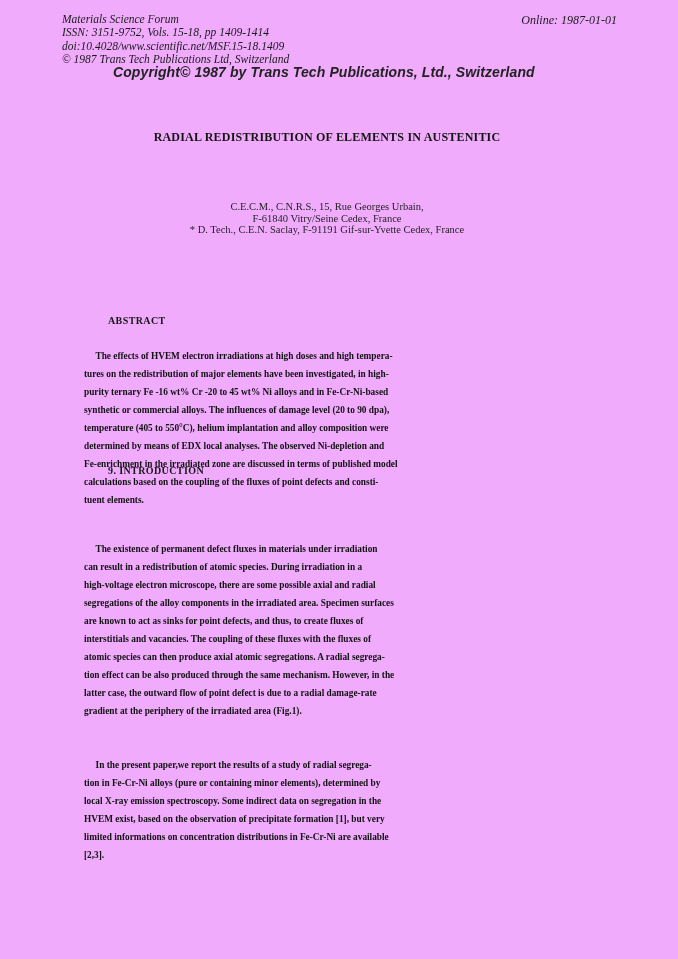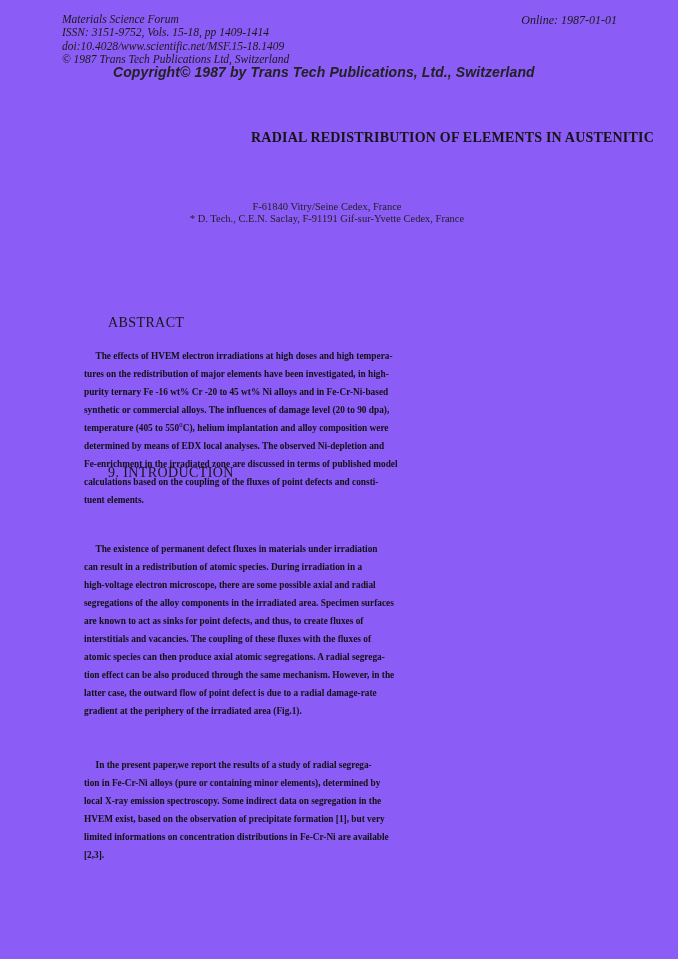--- a/index.html
+++ b/index.html
@@ -11,21 +11,21 @@
     position: relative;
     width: 678px;
     height: 959px;
     font-family: "Liberation Serif", serif;
     color: #1a1a1a;
     overflow: hidden;
   }
   .page {
     position: absolute;
     inset: 0;
-    background: #8b5cf6;
+    background: #f0abfc;
   }
   .header-left {
     position: absolute;
     left: 62px;
     top: 13px;
     font-style: italic;
     font-size: 11.5px;
     line-height: 13.4px;
     white-space: nowrap;
   }
@@ -47,23 +47,23 @@
     font-size: 14px;
     letter-spacing: 0.1px;
     color: #222;
     white-space: nowrap;
   }
   .title-block {
     position: absolute;
     top: 130px;
     left: 0;
     width: 654px;
-    text-align: right;
+    text-align: center;
     font-weight: bold;
-    font-size: 14px;
+    font-size: 12px;
     line-height: 15.5px;
     letter-spacing: 0.2px;
     color: #141414;
   }
   .authors-line {
     position: absolute;
     top: 169px;
     left: 0;
     width: 654px;
     text-align: center;
@@ -76,24 +76,25 @@
     left: 0;
     width: 654px;
     text-align: center;
     font-size: 10.5px;
     line-height: 11.6px;
     color: #1f1f1f;
   }
   .section-heading {
     position: absolute;
     left: 108px;
-    font-size: 14px;
+    font-size: 10px;
     letter-spacing: 0.4px;
     color: #161616;
     white-space: nowrap;
+    font-weight: bold;
   }
   #abstract-heading { top: 315px; }
   #introduction-heading { top: 465px; }
   .typewriter {
     position: absolute;
     left: 84px;
     font-family: Liberation Serif, serif;
     font-size: 9.3px;
     line-height: 18px;
     font-weight: bold;
@@ -123,20 +124,21 @@
   <div class="online-date">Online: 1987-01-01</div>
 
   <div class="copyright-notice">Copyright© 1987 by Trans Tech Publications, Ltd., Switzerland</div>
 
   <div class="title-block">
     <div>RADIAL REDISTRIBUTION OF ELEMENTS IN AUSTENITIC</div>
   </div>
 
 
   <div class="affiliations">
+    <div>C.E.C.M., C.N.R.S., 15, Rue Georges Urbain,</div>
     <div>F-61840 Vitry/Seine Cedex, France</div>
     <div>* D. Tech., C.E.N. Saclay, F-91191 Gif-sur-Yvette Cedex, France</div>
   </div>
 
   <div id="abstract-heading" class="section-heading">ABSTRACT</div>
 
   <div id="abstract-text" class="typewriter">     The effects of HVEM electron irradiations at high doses and high tempera-
 tures on the redistribution of major elements have been investigated, in high-
 purity ternary Fe -16 wt% Cr -20 to 45 wt% Ni alloys and in Fe-Cr-Ni-based
 synthetic or commercial alloys. The influences of damage level (20 to 90 dpa),

